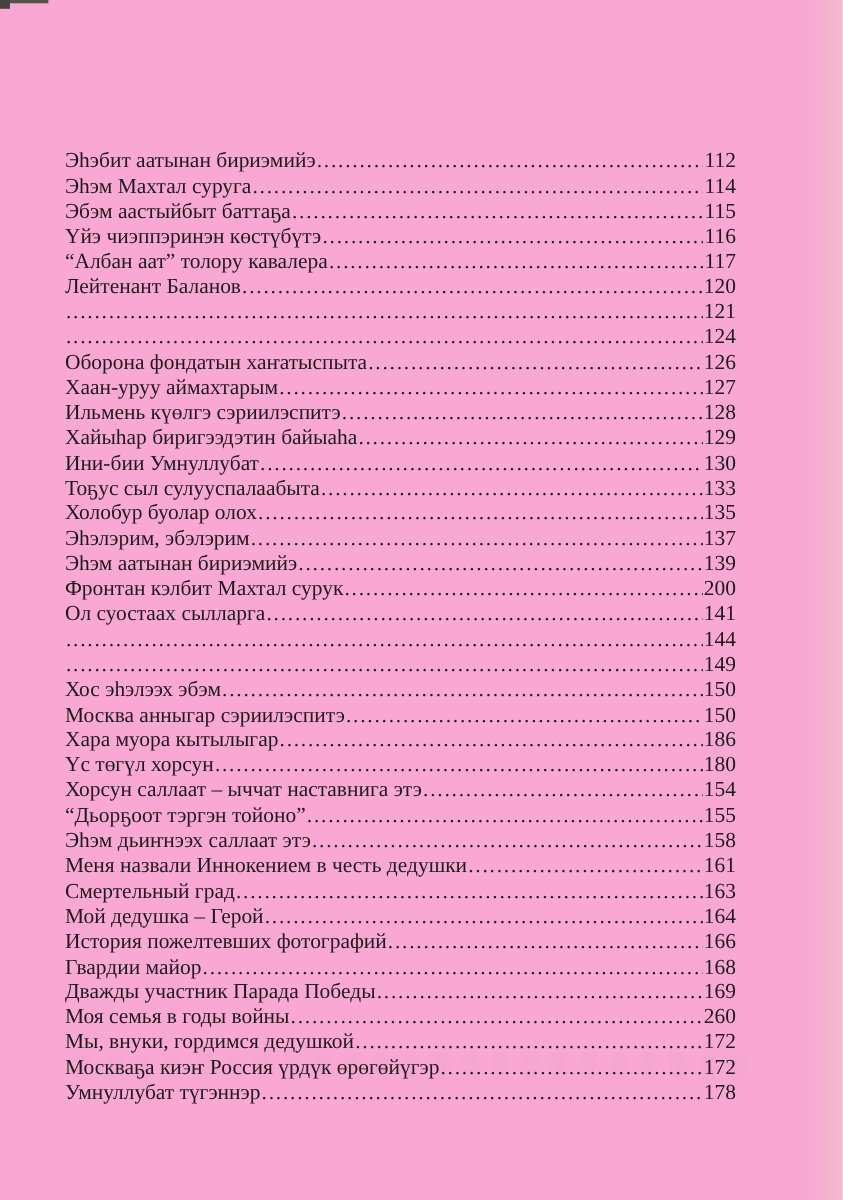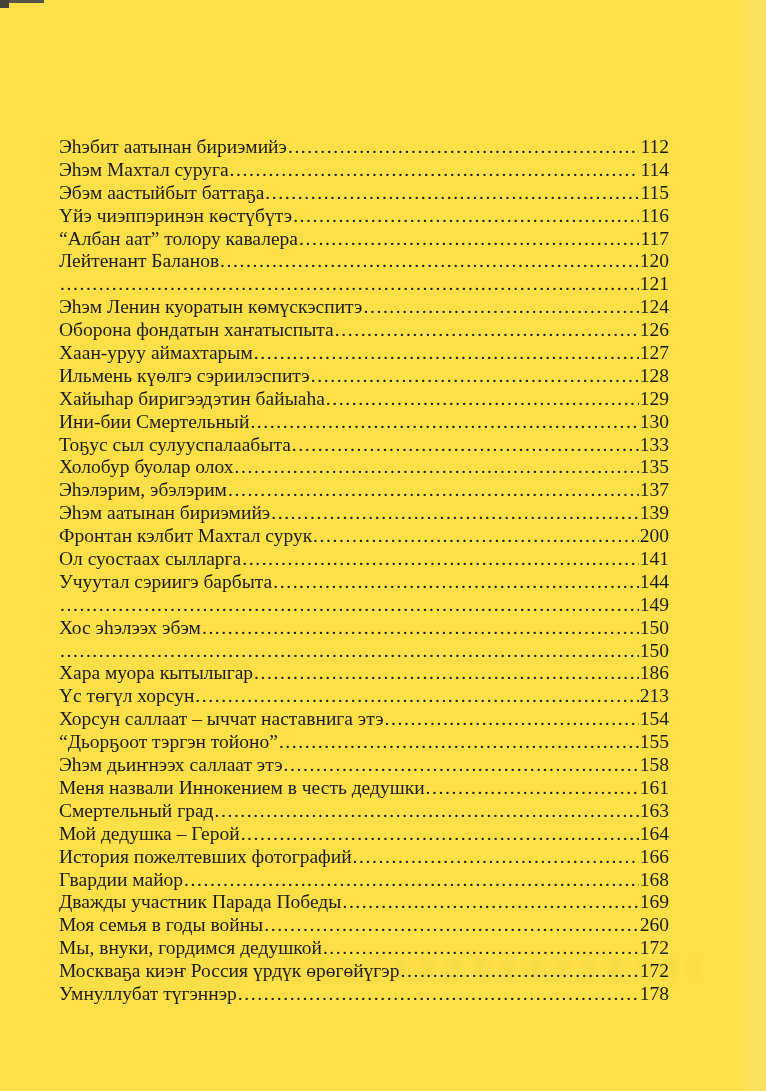--- a/index.html
+++ b/index.html
@@ -4,21 +4,21 @@
 <style>
   html, body {
     margin: 0;
     padding: 0;
     background: #e8e8e8;
   }
   .page {
     position: relative;
     width: 766px;
     height: 1091px;
-    background: #fde047;
+    background: #f9a8d4;
     overflow: hidden;
     font-family: "Liberation Serif", "DejaVu Serif", serif;
     color: #1b1b1b;
   }
   
   .edge-tint {
     position: absolute;
     top: 0; bottom: 0; right: 0;
     width: 32px;
     background: linear-gradient(to left, rgba(234,230,182,0.28), rgba(234,230,182,0));
@@ -117,21 +117,20 @@
       <li class="toc-row">
         <span class="title">Лейтенант Баланов</span>
         <span class="leader" aria-hidden="true">................................................................................................................................................................</span>
         <span class="pagenum">120</span>
       </li>
       <li class="toc-row">
         <span class="leader" aria-hidden="true">................................................................................................................................................................</span>
         <span class="pagenum">121</span>
       </li>
       <li class="toc-row">
-        <span class="title">Эһэм Ленин куоратын көмүскэспитэ</span>
         <span class="leader" aria-hidden="true">................................................................................................................................................................</span>
         <span class="pagenum">124</span>
       </li>
       <li class="toc-row">
         <span class="title">Оборона фондатын хаҥатыспыта</span>
         <span class="leader" aria-hidden="true">................................................................................................................................................................</span>
         <span class="pagenum">126</span>
       </li>
       <li class="toc-row">
         <span class="title">Хаан-уруу аймахтарым</span>
@@ -142,21 +141,21 @@
         <span class="title">Ильмень күөлгэ сэриилэспитэ</span>
         <span class="leader" aria-hidden="true">................................................................................................................................................................</span>
         <span class="pagenum">128</span>
       </li>
       <li class="toc-row">
         <span class="title">Хайыһар биригээдэтин байыаһа</span>
         <span class="leader" aria-hidden="true">................................................................................................................................................................</span>
         <span class="pagenum">129</span>
       </li>
       <li class="toc-row">
-        <span class="title">Ини-бии Смертельный</span>
+        <span class="title">Ини-бии Умнуллубат</span>
         <span class="leader" aria-hidden="true">................................................................................................................................................................</span>
         <span class="pagenum">130</span>
       </li>
       <li class="toc-row">
         <span class="title">Тоҕус сыл сулууспалаабыта</span>
         <span class="leader" aria-hidden="true">................................................................................................................................................................</span>
         <span class="pagenum">133</span>
       </li>
       <li class="toc-row">
         <span class="title">Холобур буолар олох</span>
@@ -177,46 +176,46 @@
         <span class="title">Фронтан кэлбит Махтал сурук</span>
         <span class="leader" aria-hidden="true">................................................................................................................................................................</span>
         <span class="pagenum">200</span>
       </li>
       <li class="toc-row">
         <span class="title">Ол суостаах сылларга</span>
         <span class="leader" aria-hidden="true">................................................................................................................................................................</span>
         <span class="pagenum">141</span>
       </li>
       <li class="toc-row">
-        <span class="title">Учуутал сэриигэ барбыта</span>
         <span class="leader" aria-hidden="true">................................................................................................................................................................</span>
         <span class="pagenum">144</span>
       </li>
       <li class="toc-row">
         <span class="leader" aria-hidden="true">................................................................................................................................................................</span>
         <span class="pagenum">149</span>
       </li>
       <li class="toc-row">
         <span class="title">Хос эһэлээх эбэм</span>
         <span class="leader" aria-hidden="true">................................................................................................................................................................</span>
         <span class="pagenum">150</span>
       </li>
       <li class="toc-row">
+        <span class="title">Москва анныгар сэриилэспитэ</span>
         <span class="leader" aria-hidden="true">................................................................................................................................................................</span>
         <span class="pagenum">150</span>
       </li>
       <li class="toc-row">
         <span class="title">Хара муора кытылыгар</span>
         <span class="leader" aria-hidden="true">................................................................................................................................................................</span>
         <span class="pagenum">186</span>
       </li>
       <li class="toc-row">
         <span class="title">Үс төгүл хорсун</span>
         <span class="leader" aria-hidden="true">................................................................................................................................................................</span>
-        <span class="pagenum">213</span>
+        <span class="pagenum">180</span>
       </li>
       <li class="toc-row">
         <span class="title">Хорсун саллаат – ыччат наставнига этэ</span>
         <span class="leader" aria-hidden="true">................................................................................................................................................................</span>
         <span class="pagenum">154</span>
       </li>
       <li class="toc-row">
         <span class="title">“Дьорҕоот тэргэн тойоно”</span>
         <span class="leader" aria-hidden="true">................................................................................................................................................................</span>
         <span class="pagenum">155</span>

